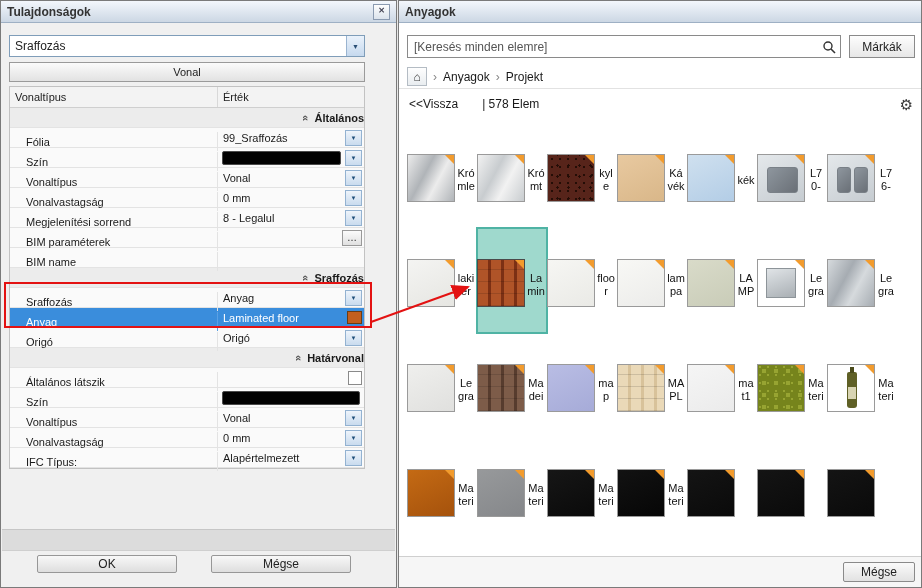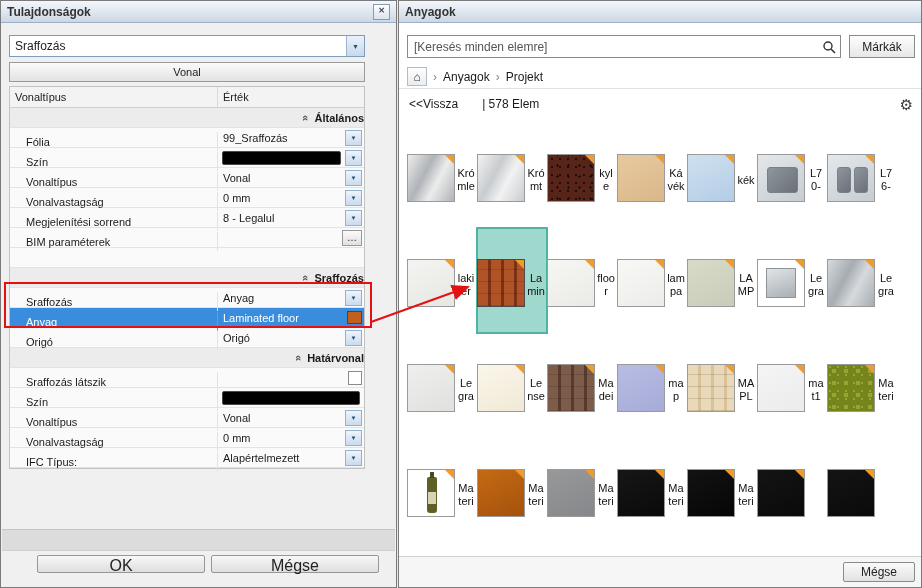--- a/index.html
+++ b/index.html
@@ -50,23 +50,23 @@
   .ellbtn{flex:none;width:20px;height:16px;background:linear-gradient(#fbfbfb,#e0e0e0);
     border:1px solid #999;font-size:10px;display:flex;align-items:center;justify-content:center;
     margin-left:auto;box-sizing:border-box;color:#222;}
   .colorbar{flex:1;height:12px;border:1px solid #4a4a4a;border-radius:2px;margin:0 2px;}
   .chk{flex:none;width:12px;height:12px;background:#fff;border:1px solid #8a8a8a;margin-left:4px;}
   .swatch{flex:none;width:15px;height:13px;border:1px solid #6a3c14;box-sizing:border-box;}
   .prow.sel{background:#3a8ddc;color:#fff;}
   .prow.sel .lcell{border-right-color:#5aa0e4;}
   .footband{position:absolute;left:1px;right:1px;top:528px;height:20px;background:#dcdcdc;
     border-top:1px solid #c6c6c6;border-bottom:1px solid #cfcfcf;}
-  .okbtn,.cancelbtn{position:absolute;top:554px;width:168px;height:18px;
+  .okbtn,.cancelbtn{position:absolute;top:554px;width:140px;height:18px;
     background:linear-gradient(#f8f8f8,#dedede);border:1px solid #979797;
-    font-size:16px;font-family:inherit;color:#222;border-radius:2px;}
+    font-size:12px;font-family:inherit;color:#222;border-radius:2px;}
   .okbtn{left:36px;}
   .cancelbtn{left:210px;}
   
   .rpanel{position:absolute;left:398px;top:0;width:524px;height:588px;background:#fff;
     border:1px solid #7a7a7a;box-sizing:border-box;}
   .searchwrap{position:absolute;left:8px;top:34px;width:434px;height:23px;
     border:1px solid #8a8a8a;background:#fff;display:flex;align-items:center;box-sizing:border-box;gap:24px;}
   .searchwrap input{flex:1;border:0;outline:0;font:12px "Liberation Sans",sans-serif;
     color:#555;padding-left:6px;background:transparent;min-width:0;}
   .magwrap{flex:none;width:22px;display:flex;align-items:center;justify-content:center;}
@@ -191,20 +191,21 @@
           </div>
         </div>
         <div class="prow prop">
           <div class="lcell">BIM paraméterek</div>
           <div class="vcell">
             <span class="vtext"></span>
             <div class="ellbtn">…</div>
           </div>
         </div>
         <div class="prow prop">
+          <div class="lcell">BIM name</div>
           <div class="vcell">
             <span class="vtext"></span>
           </div>
         </div>
         <div class="prow section">
           <span class="chev">«</span>
           <span class="slabel">Sraffozás</span>
         </div>
         <div class="prow prop">
           <div class="lcell">Sraffozás</div>
@@ -225,21 +226,21 @@
           <div class="vcell">
             <span class="vtext">Origó</span>
             <div class="ddbtn">▼</div>
           </div>
         </div>
         <div class="prow section">
           <span class="chev">«</span>
           <span class="slabel">Határvonal</span>
         </div>
         <div class="prow prop">
-          <div class="lcell">Sraffozás látszik</div>
+          <div class="lcell">Általános látszik</div>
           <div class="vcell">
             <span class="vtext"></span>
             <div class="chk"></div>
           </div>
         </div>
         <div class="prow prop">
           <div class="lcell">Szín</div>
           <div class="vcell">
             <div class="colorbar" style="background: rgb(0, 0, 0);"></div>
           </div>
@@ -390,26 +391,20 @@
         <div class="thumb tex-metal" style="--c1: #d6dadd; --c2: #a6acb2;">
           <i class="corner"></i>
         </div>
         <div class="mlabel">Legrand Valena Alu</div>
       </div>
       <div class="cell">
         <div class="thumb tex-flat" style="--c1: #efefed; --c2: #e0e0de;">
           <i class="corner"></i>
         </div>
         <div class="mlabel">Legrand Valena Whi</div>
-      </div>
-      <div class="cell">
-        <div class="thumb tex-flat" style="--c1: #faf6ea; --c2: #f0e9d6;">
-          <i class="corner"></i>
-        </div>
-        <div class="mlabel">Lense</div>
       </div>
       <div class="cell">
         <div class="thumb tex-wood" style="--c1: #7d5c49; --c2: #573c2e;">
           <i class="corner"></i>
         </div>
         <div class="mlabel">Madeira com veios2</div>
       </div>
       <div class="cell">
         <div class="thumb tex-flat" style="--c1: #b9bde4; --c2: #a6abd8;">
           <i class="corner"></i>

